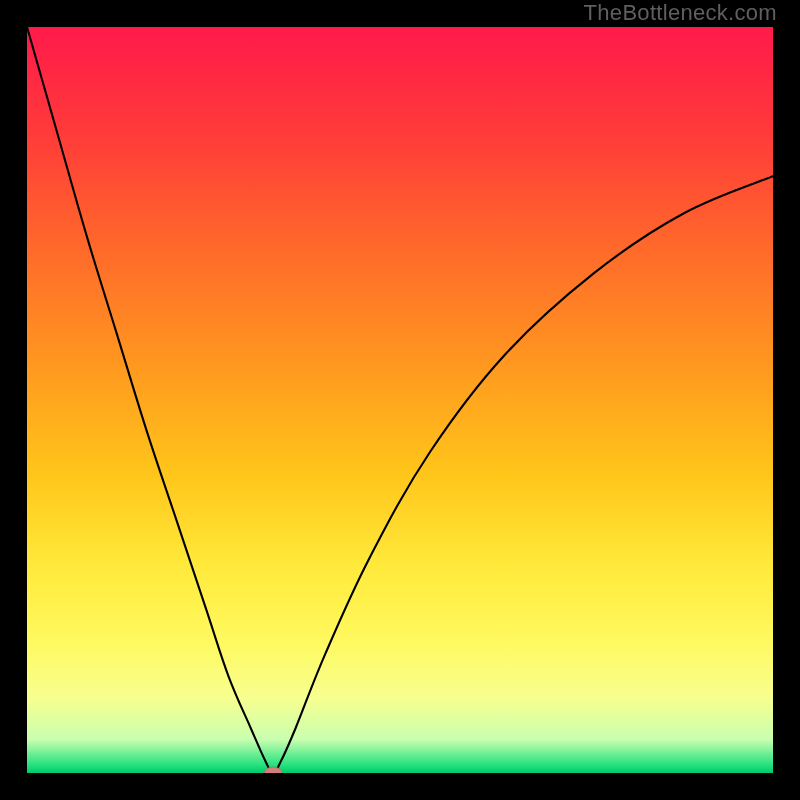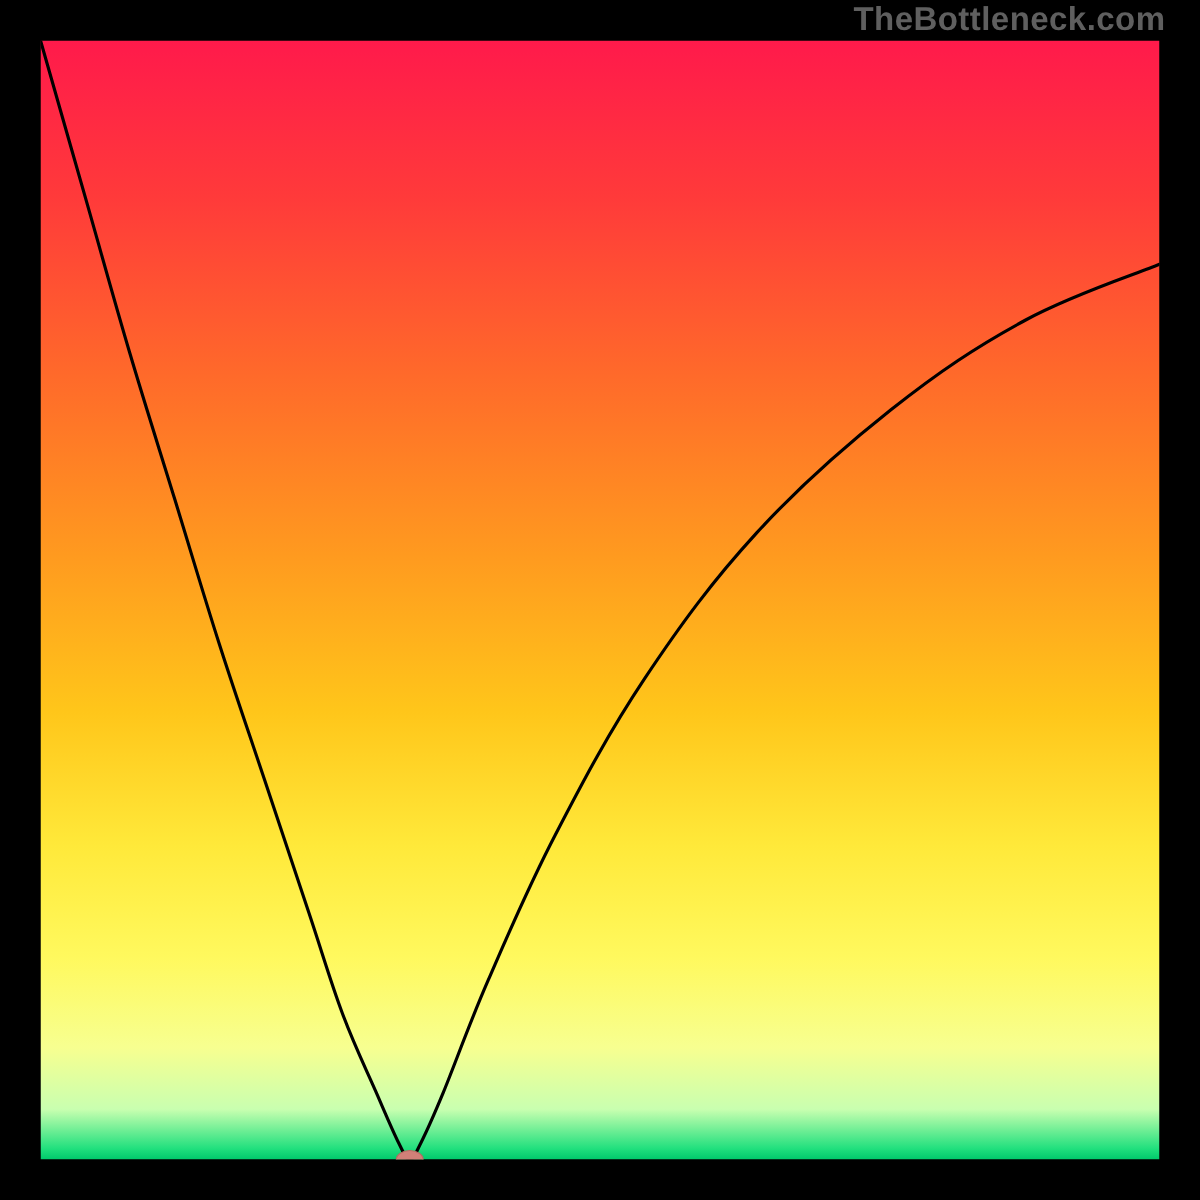--- a/index.html
+++ b/index.html
@@ -16,21 +16,21 @@
     width: 800px;
     height: 800px;
     background: #000;
   }
   .watermark {
     position: absolute;
     top: 0;
     right: 23px;
     color: #5f5f5f;
     font-size: 22px;
-    font-weight: 700;
+    font-weight: 400;
     letter-spacing: 0.3px;
     z-index: 10;
   }
   .plot {
     position: absolute;
     left: 27px;
     top: 27px;
     width: 746px;
     height: 746px;
   }

